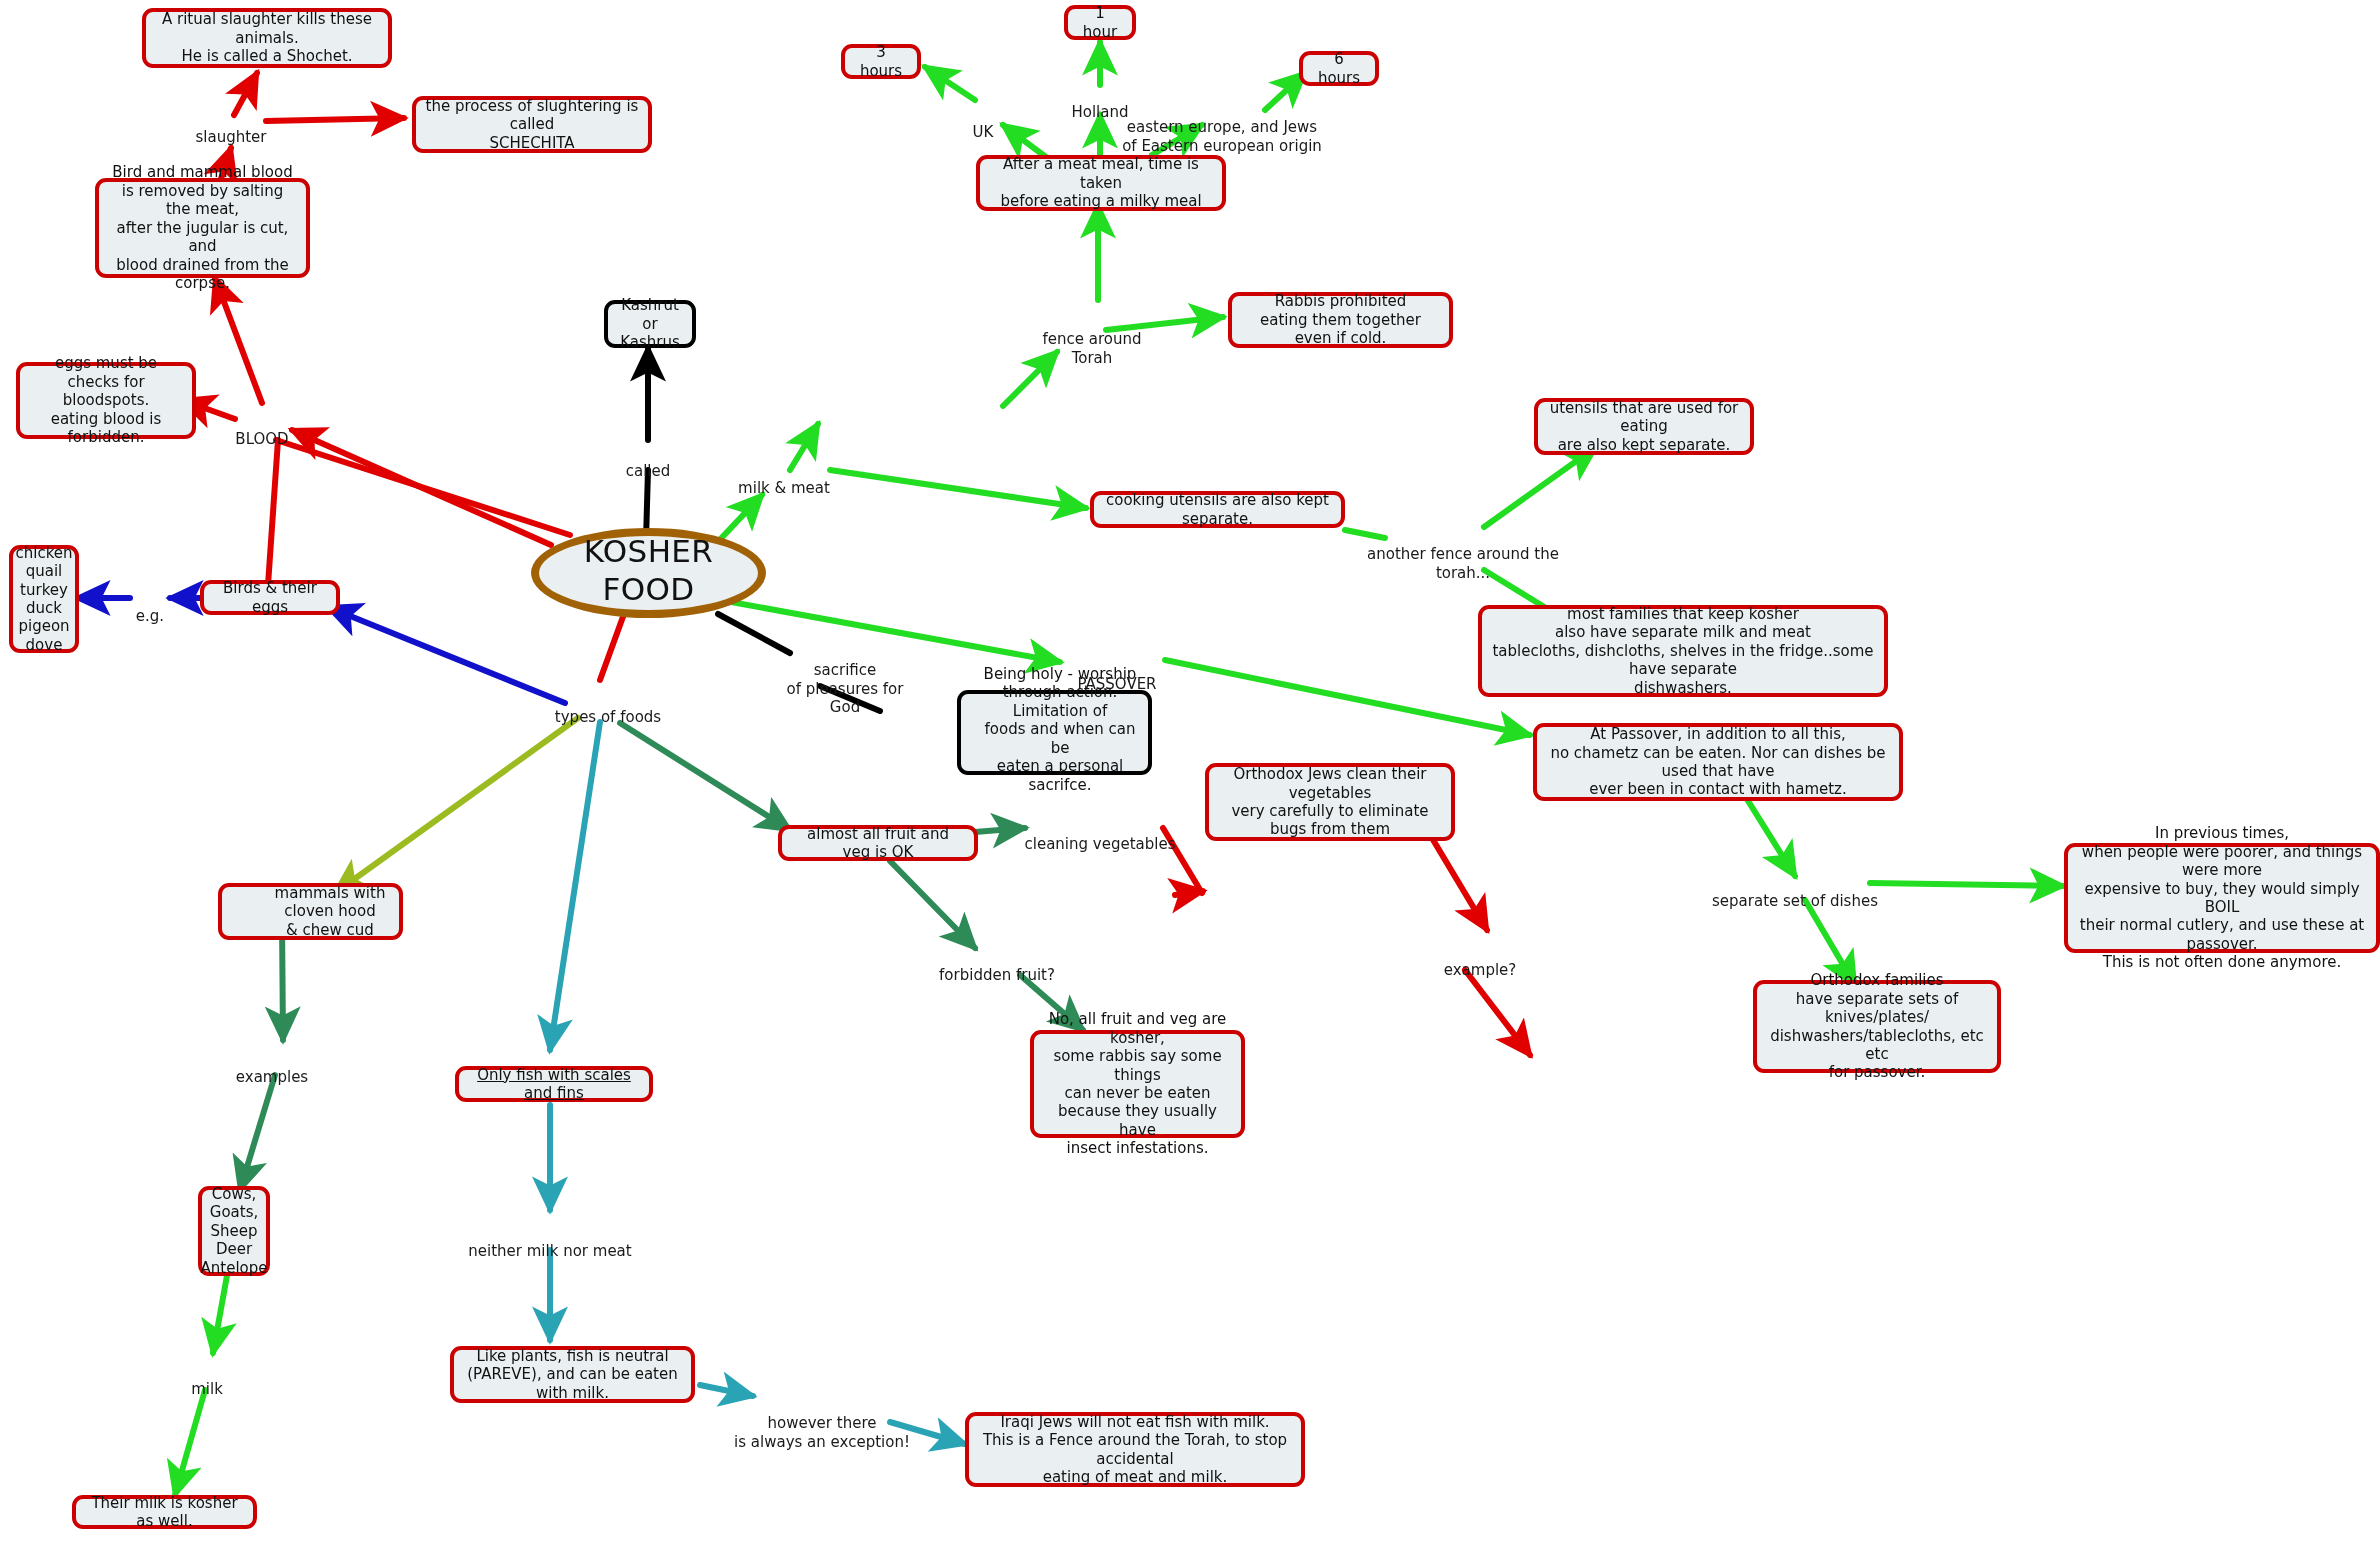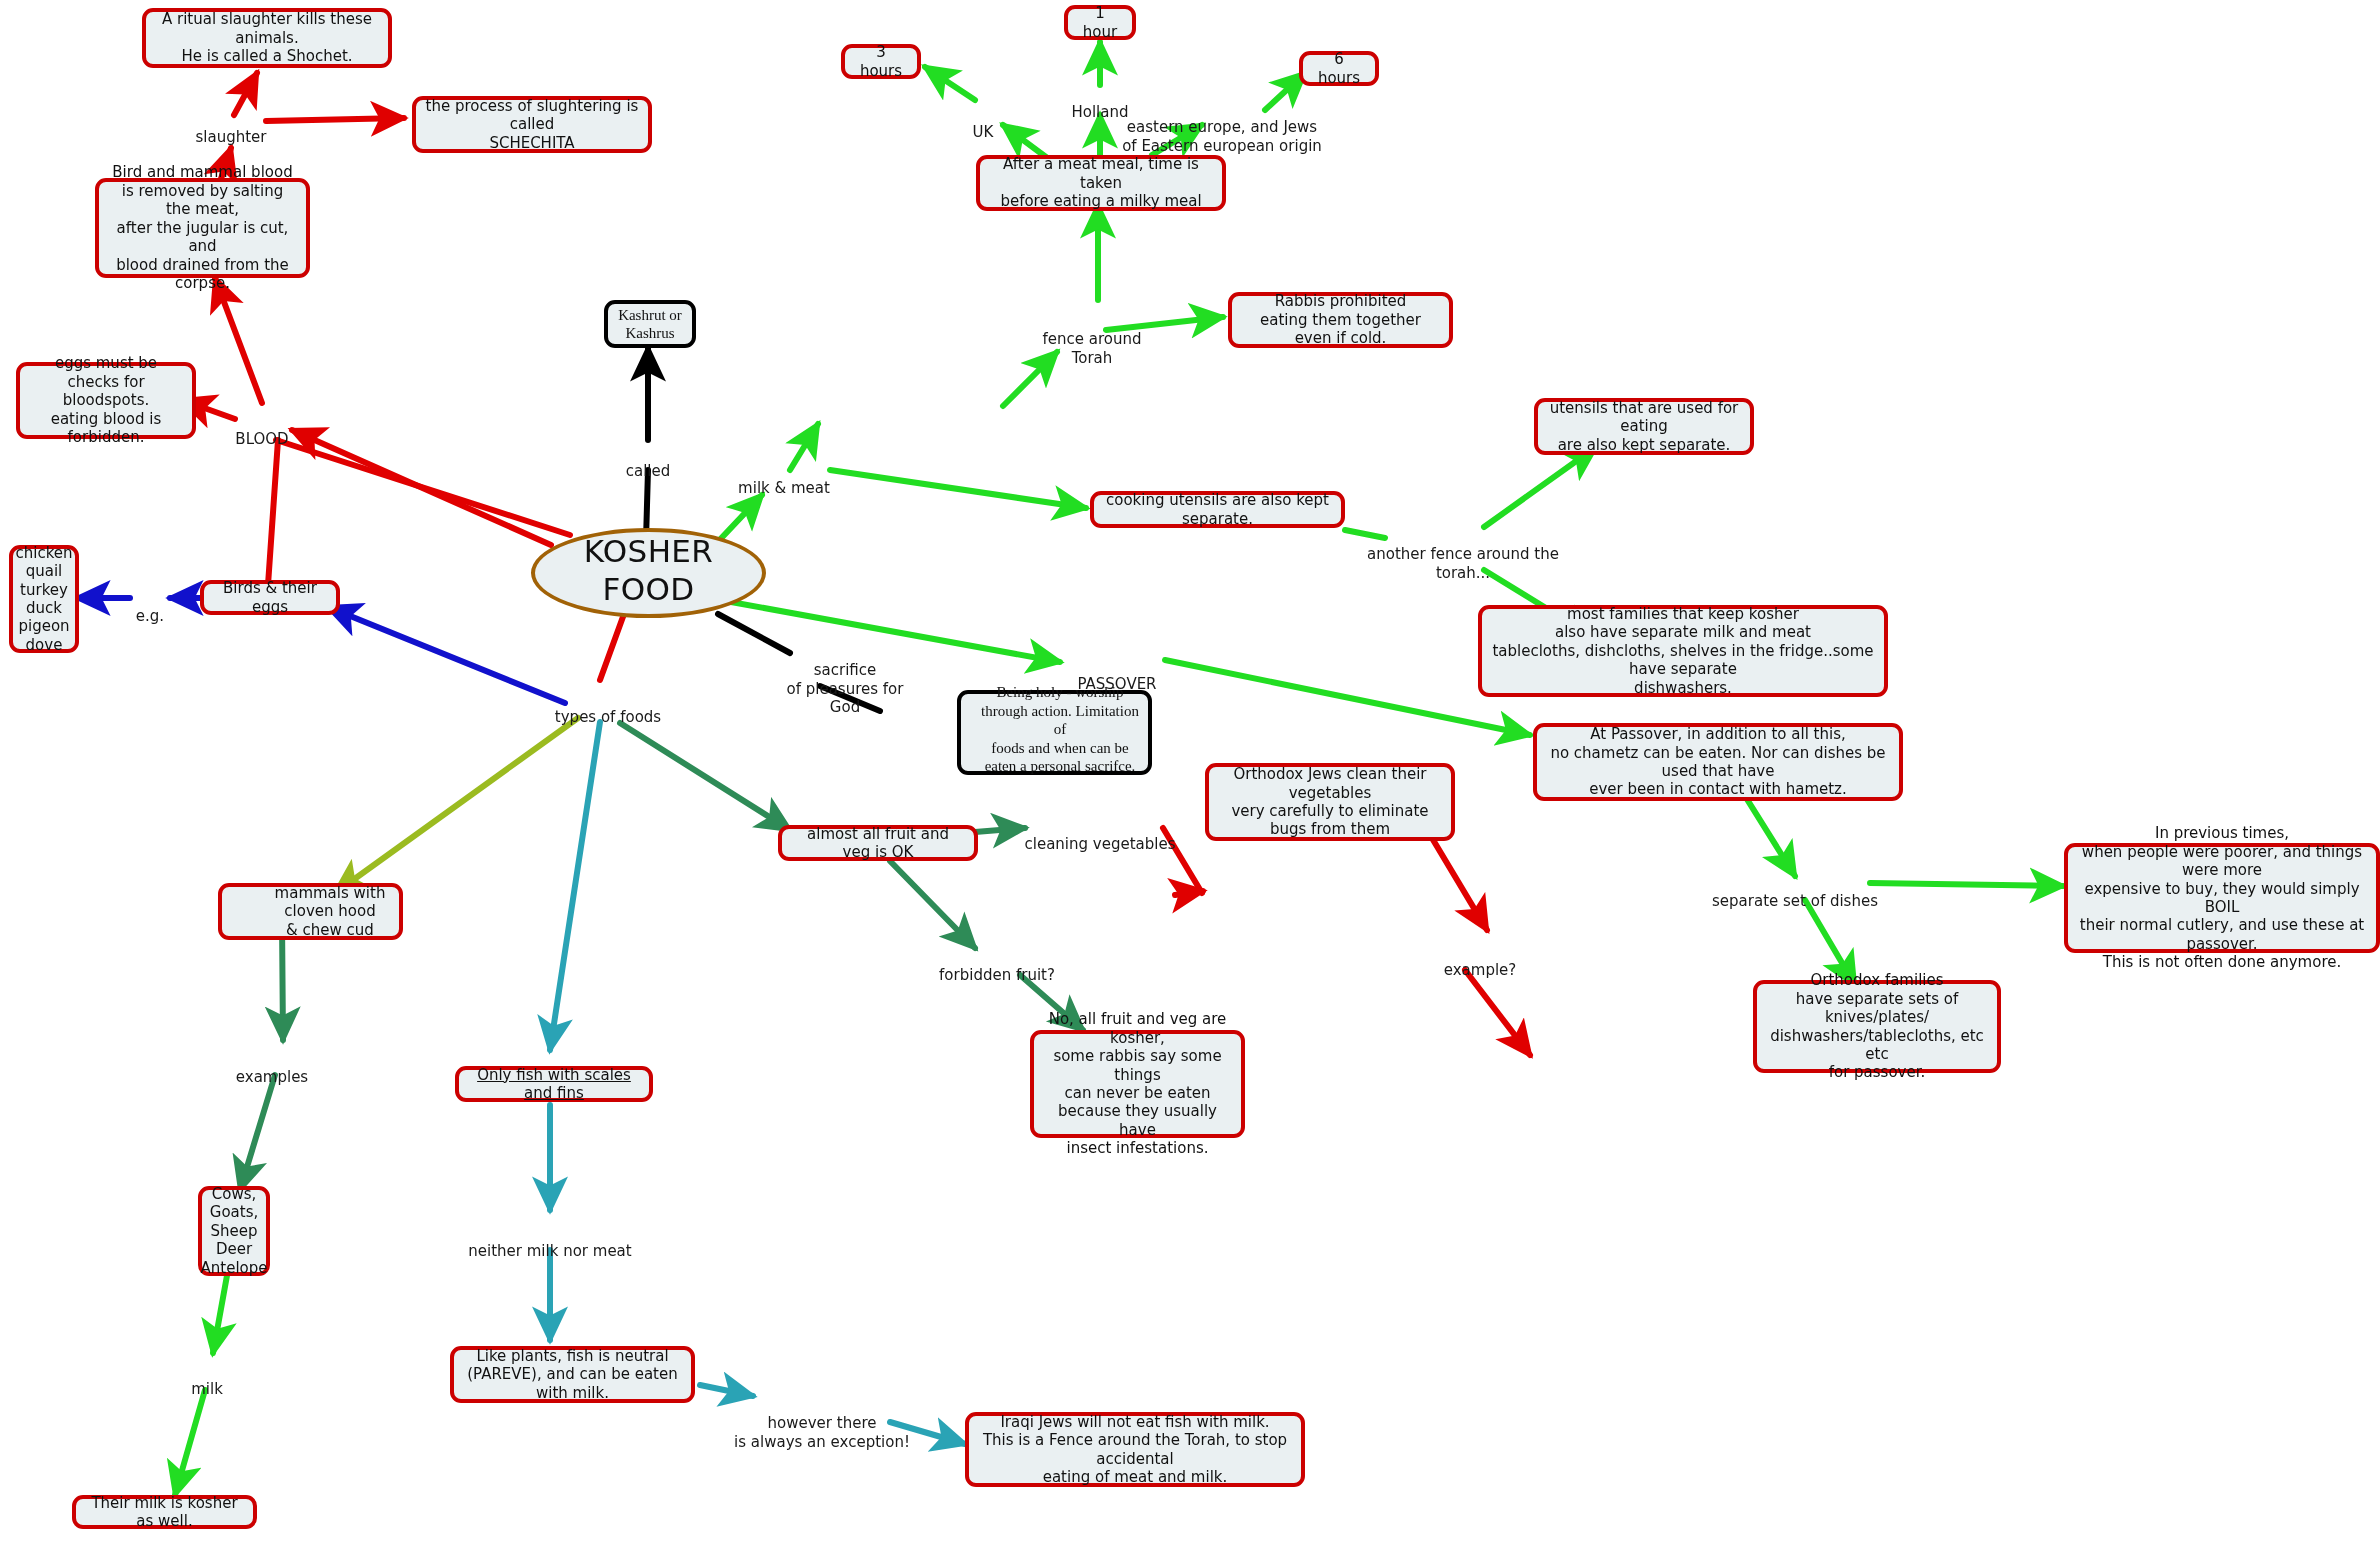--- a/index.html
+++ b/index.html
@@ -4,22 +4,22 @@
 <title>Kosher Food Concept Map</title>
 <style>
   html,body{margin:0;padding:0;background:#ffffff;}
   body{font-family:"DejaVu Sans","Liberation Sans",sans-serif;}
   #canvas{position:relative;width:2380px;height:1541px;background:#ffffff;overflow:hidden;}
   svg.links{position:absolute;left:0;top:0;width:2380px;height:1541px;pointer-events:none;}
 
   .node{position:absolute;box-sizing:border-box;background:#eaf0f2;border:4px solid #cc0000;
         border-radius:11px;color:#111;text-align:center;line-height:1.23;
         display:flex;align-items:center;justify-content:center;padding:5px 9px;}
-  .node.black{border-color:#000000;font-family:Liberation Serif, serif;}
-  .node.root{border-radius:50%;background:#eaf0f2;border:4px solid #a16207;
+  .node.black{border-color:#000000;}
+  .node.root{border-radius:50%;background:#eaf0f2;border:8px solid #a16207;
         flex-direction:column;}
   .node.root .root-label{font-size:31px;letter-spacing:.4px;}
 
   .lbl{position:absolute;color:#1a1a1a;text-align:center;line-height:1.22;
        white-space:pre-line;transform:translateX(-50%);}
 
   .micon{display:block;width:20px;height:20px;margin-top:6px;}
 </style>
 </head>
 <body>

